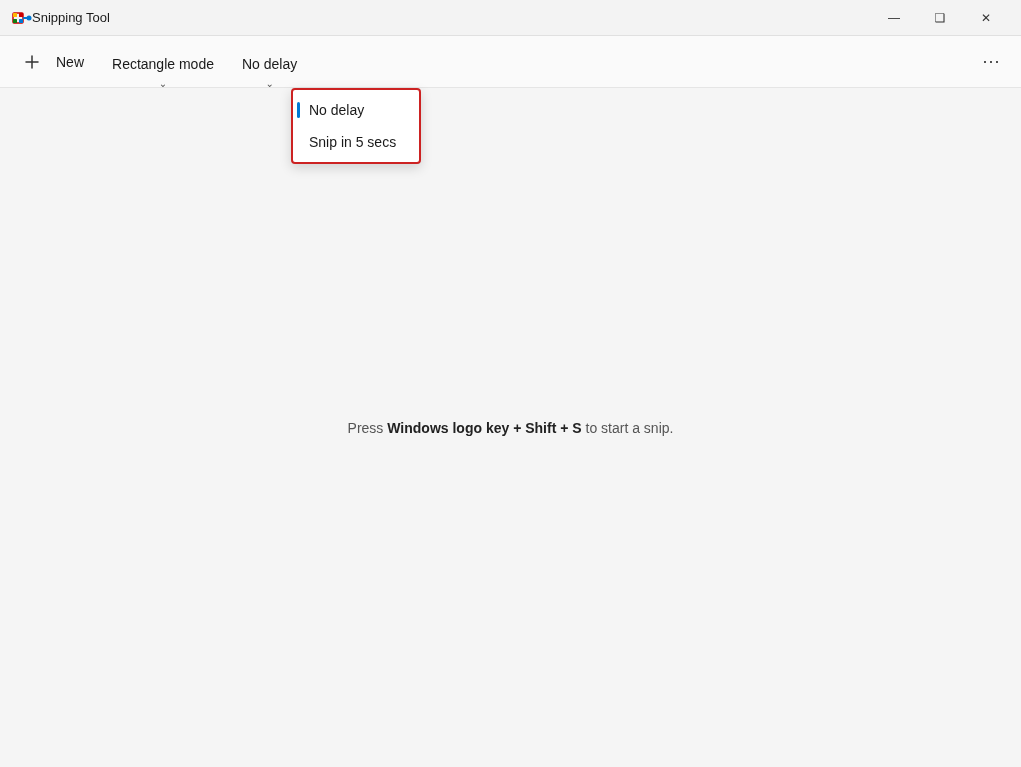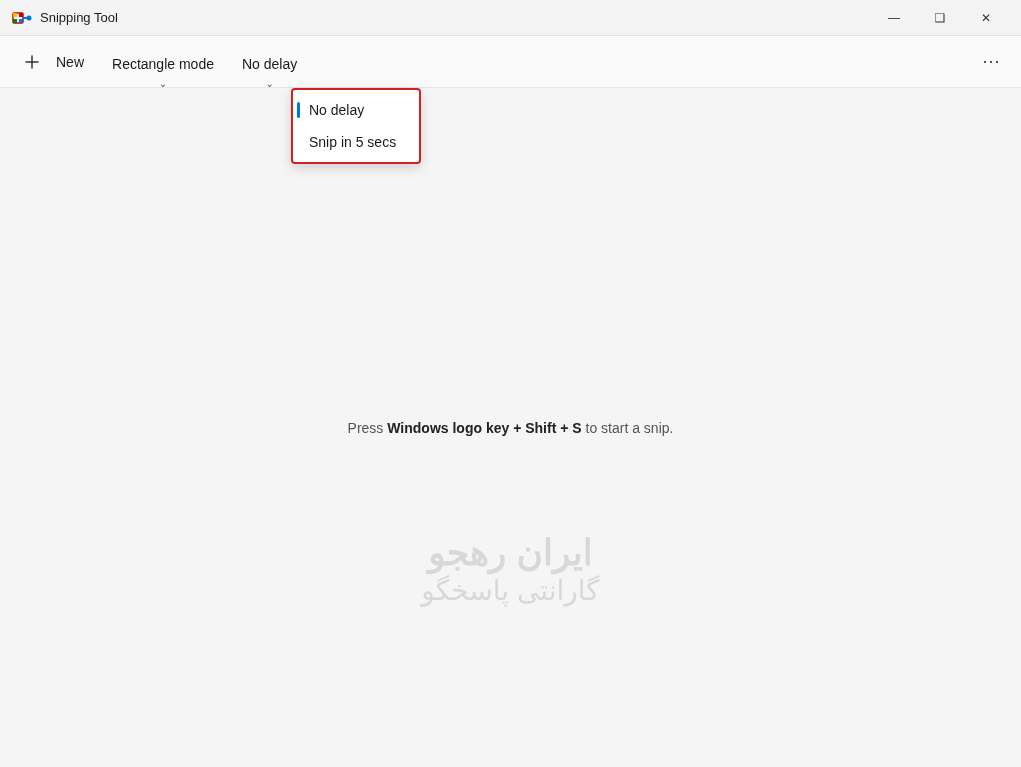--- a/index.html
+++ b/index.html
@@ -24,21 +24,20 @@
       justify-content: space-between;
       height: 36px;
       background: #f3f3f3;
       padding: 0 12px;
       border-bottom: 1px solid #e0e0e0;
     }
 
     .title-bar-left {
       display: flex;
       align-items: center;
-      gap: 8px;
     }
 
     .app-icon {
       width: 20px;
       height: 20px;
       display: flex;
       align-items: center;
       justify-content: center;
     }
 
@@ -275,22 +274,18 @@
   <div class="toolbar-separator"></div>
 
   <button class="more-btn">···</button>
 </div>
 
 <div class="main-content">
   <p class="hint-text">
     <span>Press </span><strong>Windows logo key + Shift + S</strong><span> to start a snip.</span>
   </p>
 
-  <div class="watermark">
-    <div class="watermark-line1">ایران رهجو</div>
-    <div class="watermark-line2">گارانتی پاسخگو</div>
-  </div>
 </div>
 
 <div class="dropdown-menu">
 <div class="dropdown-item selected">No delay</div>
     <div class="dropdown-item">Snip in 5 secs</div>
   </div>
 
 </body></html>

